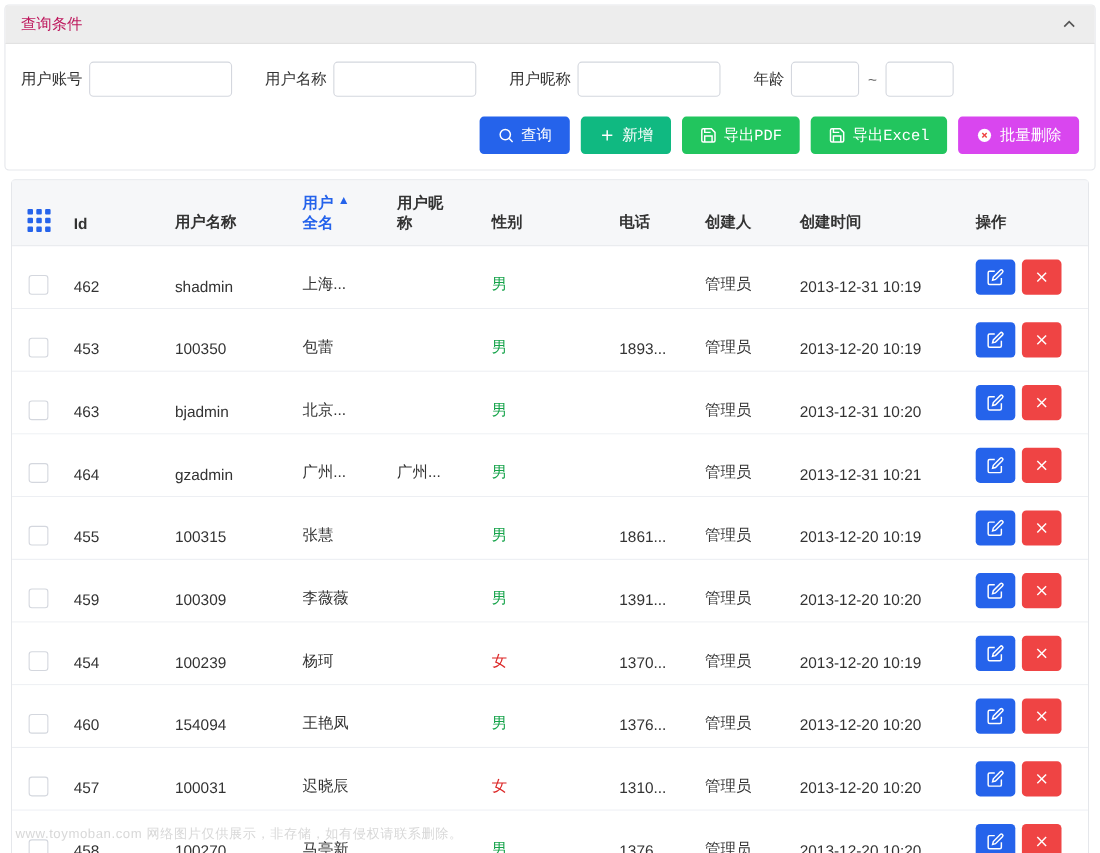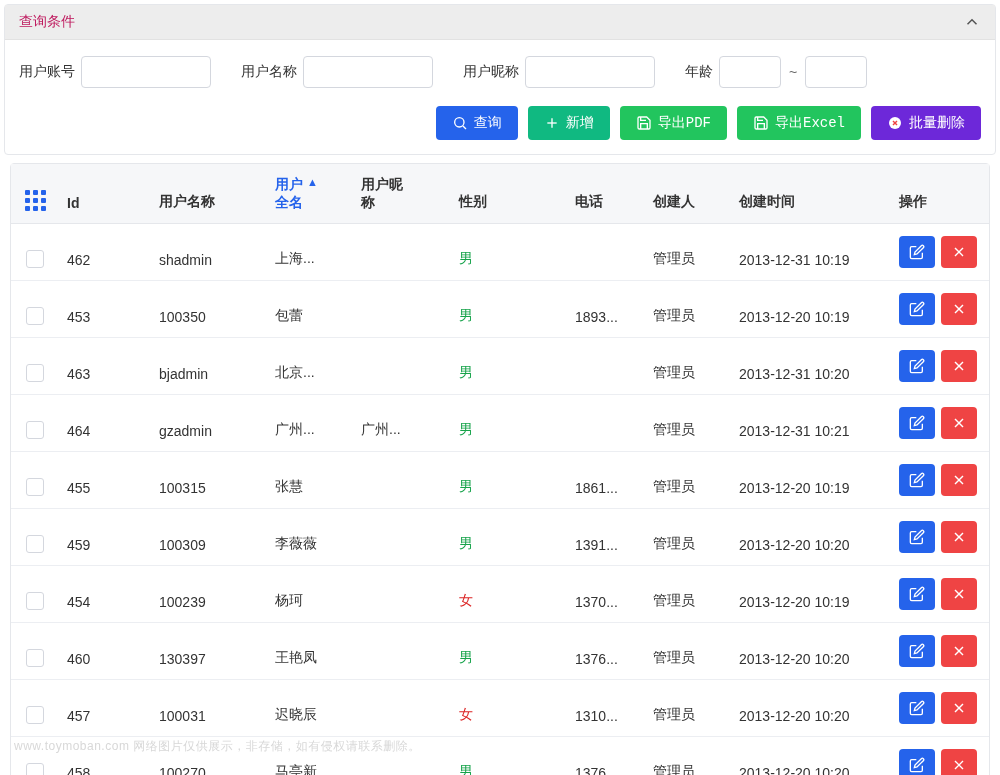--- a/index.html
+++ b/index.html
@@ -69,21 +69,21 @@
     font-size: 14px;
     color: #fff;
     cursor: pointer;
     gap: 6px;
     white-space: nowrap;
     font-family: Liberation Mono, monospace;
   }
   .btn-blue   { background: #2563eb; }
   .btn-teal   { background: #10b981; }
   .btn-green  { background: #22c55e; }
-  .btn-red    { background: #6d28d9; }
+  .btn-red    { background: #d946ef; }
   .btn svg { width: 16px; height: 16px; fill: none; stroke: #fff; stroke-width: 2; }
 
   .table-wrap {
     margin: 8px 10px 0 10px;
     border: 1px solid #e5e7eb;
     border-radius: 4px;
   }
   .table-head {
     display: flex;
     align-items: flex-end;
@@ -99,21 +99,21 @@
     align-items: center;
     overflow: hidden;
     text-overflow: ellipsis;
     white-space: nowrap;
   }
   .c-handle { width: 48px; justify-content:center; }
   .c-id     { width: 92px; }
   .c-name   { width: 116px; }
   .c-full   { width: 86px; }
   .c-nick   { width: 86px; }
-  .c-gender { width: 80px; margin-left: 12px; }
+  .c-gender { width: 80px; }
   .c-phone  { width: 78px; margin-left: 36px; }
   .c-creator{ width: 86px; }
   .c-time   { width: 160px; }
   .c-ops    { width: 96px; justify-content:flex-start; gap:6px;}
   .table-head .c-full { color: #2563eb; display:flex; align-items:flex-start; line-height:1.25;}
   .table-head .c-full .th-text { display:inline-block; }
   .table-head .c-full .sort { margin-left:4px; font-size:11px; color:#2563eb;}
   .table-head .c-nick { display:flex; align-items:flex-start; line-height:1.25;}
 
   .row {
@@ -152,21 +152,21 @@
   .drag-icon span {
     width: 5px; height: 5px; background: #2563eb; border-radius: 1px;
   }
 
   .chevron {
     width: 18px; height: 18px;
     stroke: #555; stroke-width: 2; fill: none;
   }
   .watermark {
     position: absolute;
-    left: 14px; bottom: 20px;
+    left: 14px; bottom: 8px;
     font-size: 12px;
     color: #d8d8d8;
     letter-spacing: 0.5px;
   }
   .tilde { margin: 0 8px; color:#666;}
 </style>
 </head>
 <body>
 
 <div class="container">
@@ -455,21 +455,21 @@
                 <line x1="18" y1="6" x2="6" y2="18"></line>
               </svg>
             </button>
           </div>
         </div>
         <div class="row">
           <div class="cell c-handle">
             <span class="cbx"></span>
           </div>
           <div class="cell c-id">460</div>
-          <div class="cell c-name">130397</div>
+          <div class="cell c-name">154094</div>
           <div class="cell c-full">王艳凤</div>
           <div class="cell c-nick"></div>
           <div class="cell c-gender gender-m">男</div>
           <div class="cell c-phone">1376...</div>
           <div class="cell c-creator">管理员</div>
           <div class="cell c-time">2013-12-20 10:20</div>
           <div class="cell c-ops">
             <button class="op-btn op-edit">
               <svg viewBox="0 0 24 24">
                 <path d="M11 4H4a2 2 0 0 0-2 2v14a2 2 0 0 0 2 2h14a2 2 0 0 0 2-2v-7"></path>

